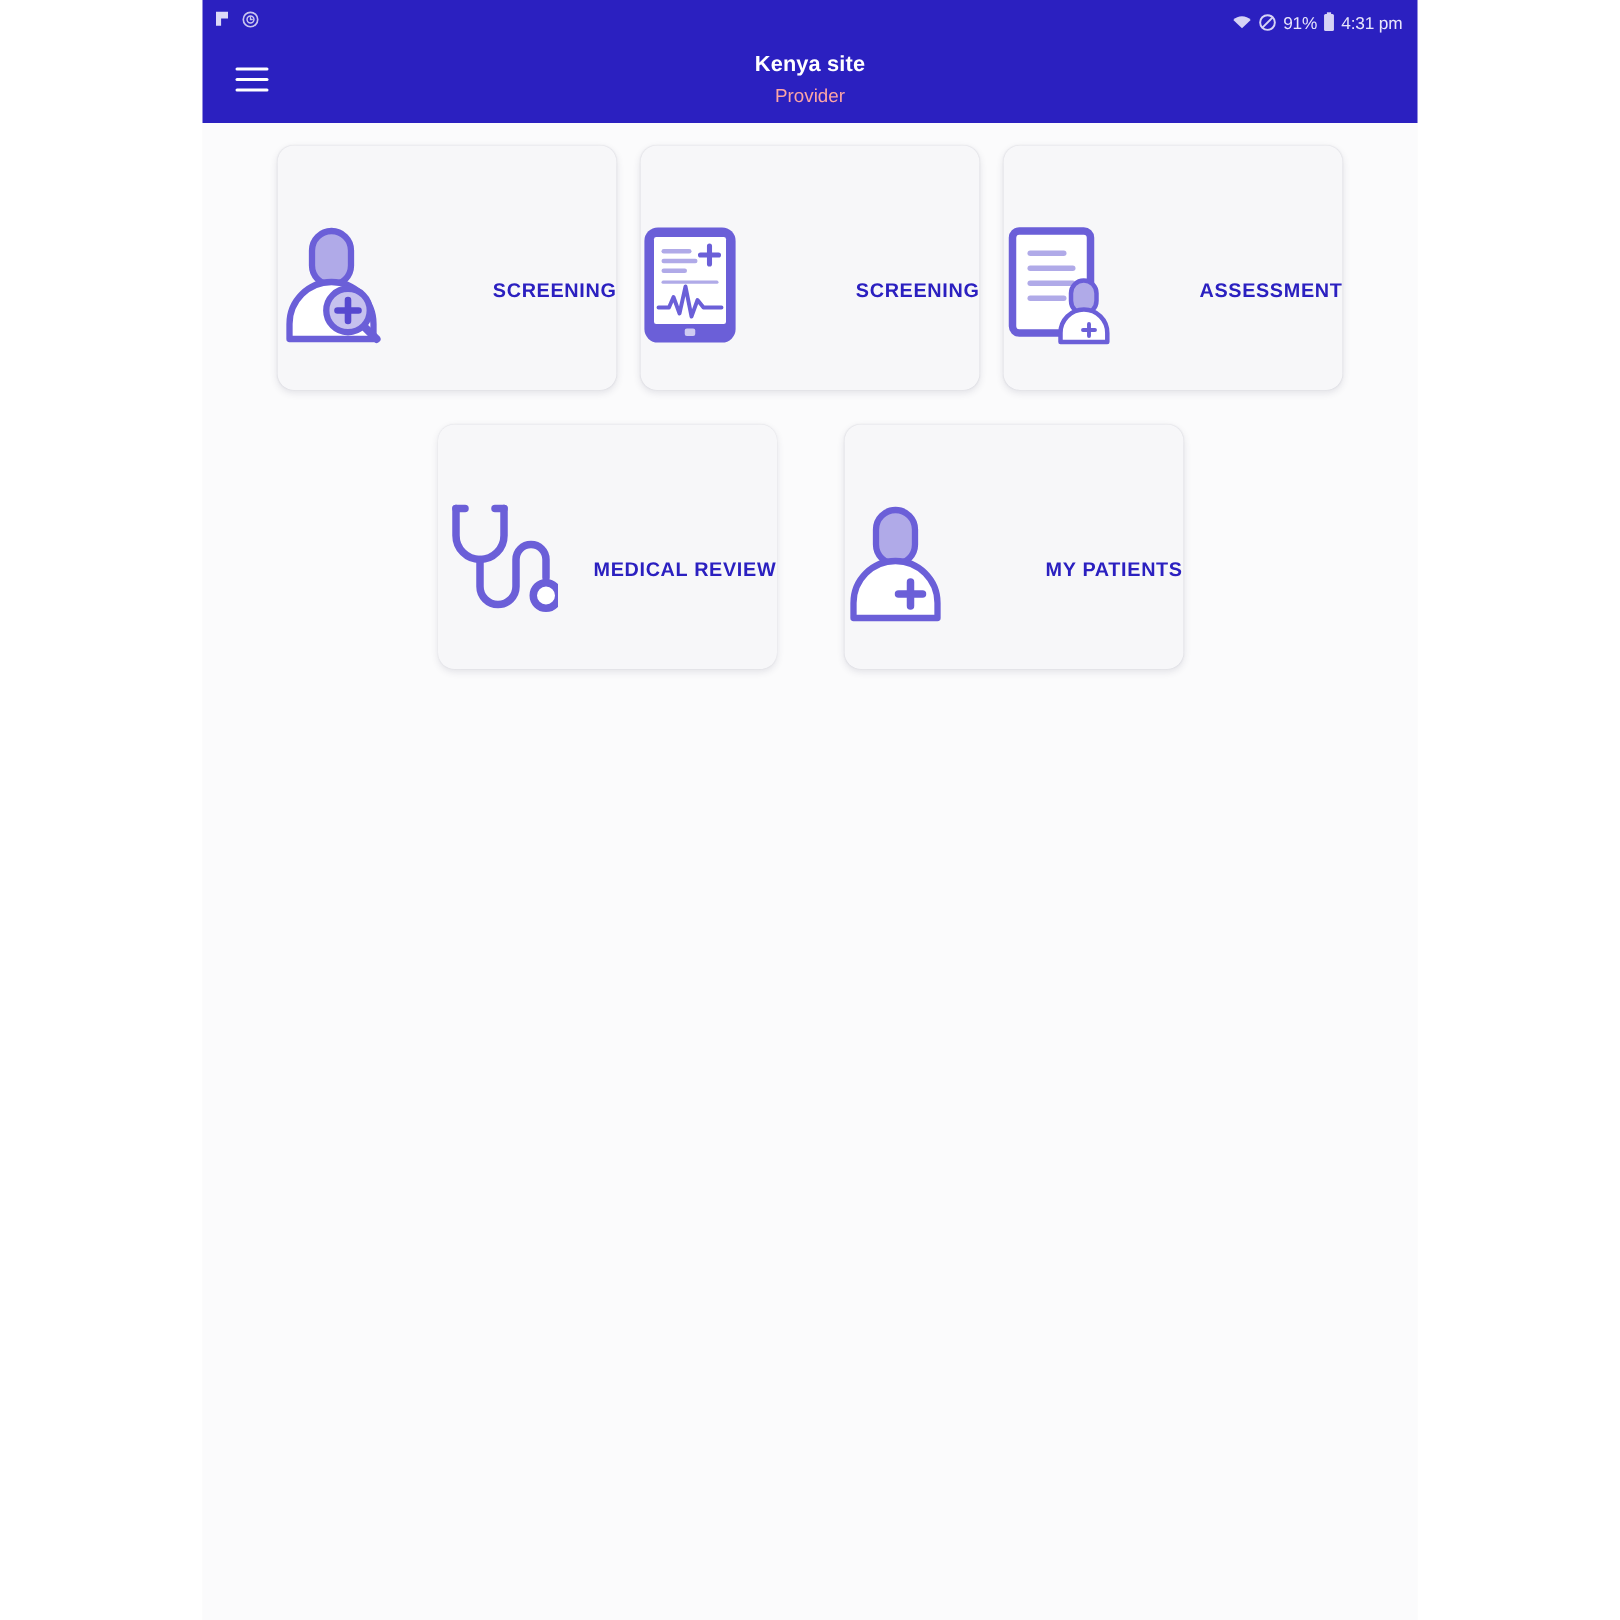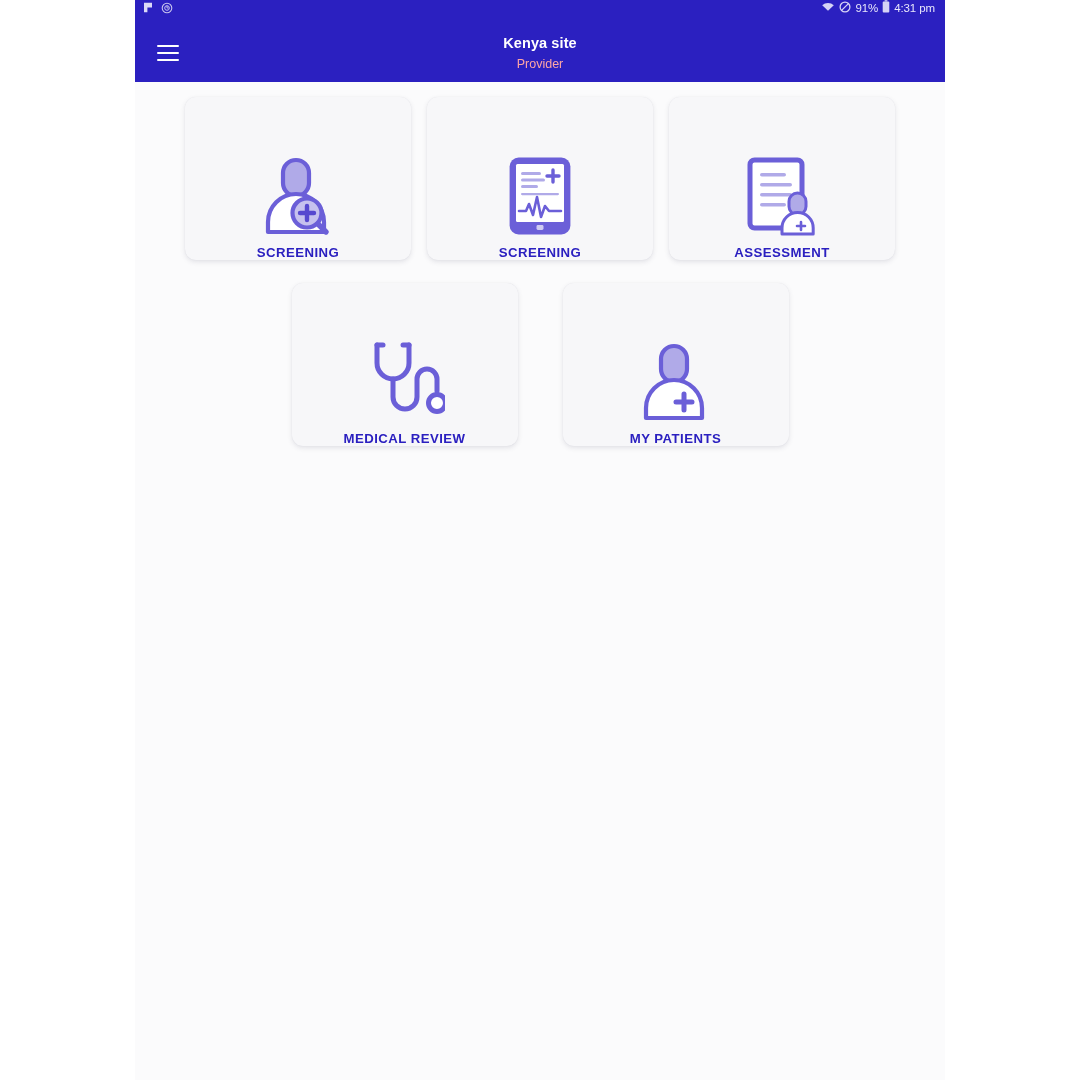--- a/index.html
+++ b/index.html
@@ -29,21 +29,21 @@
     height: 1080px;
     background: #fbfbfc;
   }
 
   
   .status-bar {
     position: relative;
     height: 24px;
     background: #2b20c0;
     display: flex;
-    align-items: flex-start;
+    align-items: flex-end;
     padding: 0 10px 0 8px;
     color: #ffffff;
   }
   .status-left {
     display: flex;
     align-items: center;
     gap: 7px;
   }
   .status-right {
     margin-left: auto;
@@ -117,23 +117,23 @@
   .row.row-2 { margin-top: 23px; gap: 45px; }
 
   .card {
     width: 226px;
     height: 163px;
     background: #f7f7f9;
     border-radius: 11px;
     box-shadow: 0 2px 5px rgba(60,60,90,0.13),
                 0 0 1px rgba(60,60,90,0.10);
     display: flex;
-    flex-direction: column;
-    align-items: center;
-    justify-content: flex-end;
+    flex-direction: row;
+    align-items: center;
+    justify-content: space-between;
     padding-top: 23px;
     cursor: pointer;
   }
   .card-icon {
     height: 86px;
     display: flex;
     align-items: center;
     justify-content: center;
   }
   .card-label {

